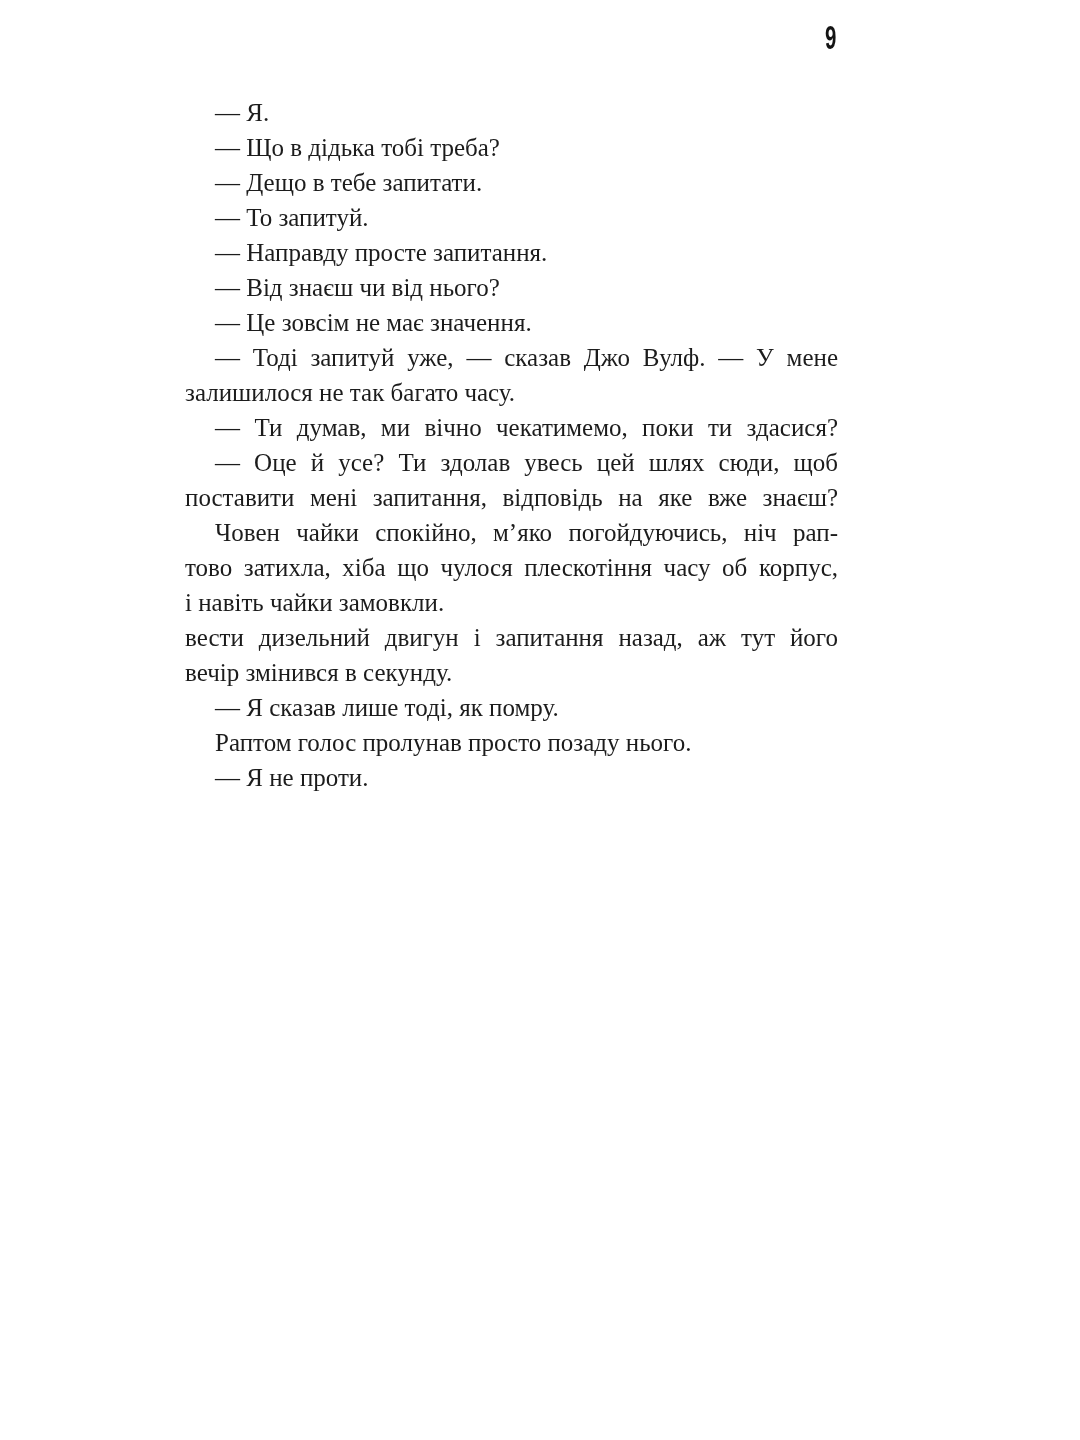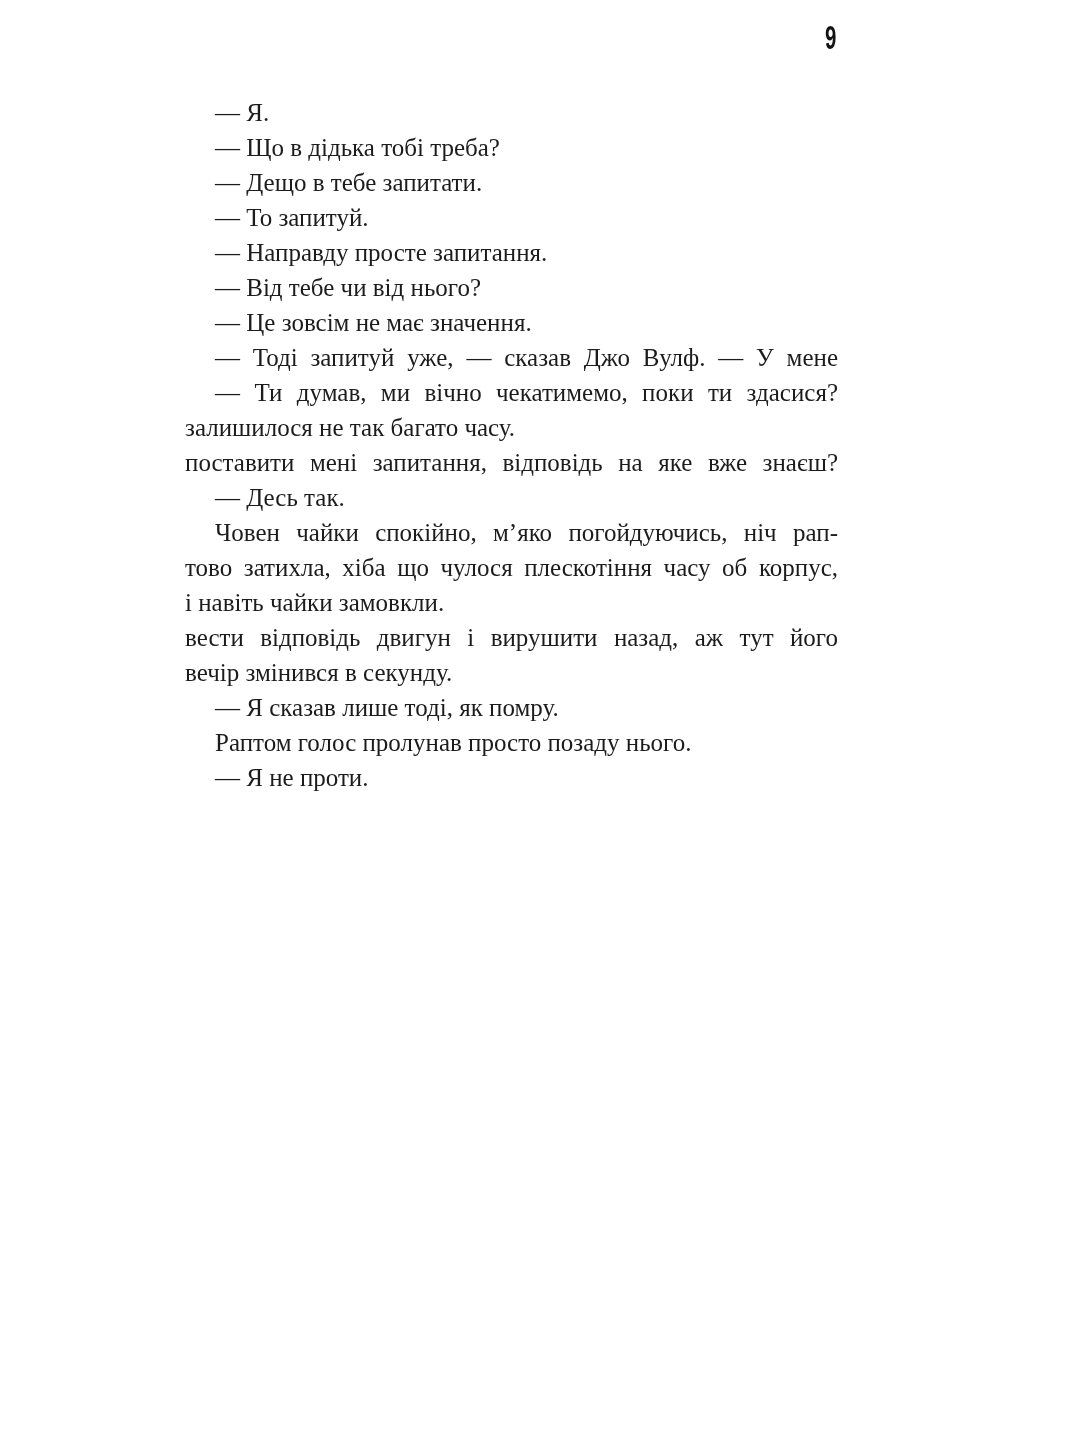--- a/index.html
+++ b/index.html
@@ -53,29 +53,29 @@
 <body>
 
 <div class="page">
   <div class="folio">9</div>
   <div class="text-block">
       <div class="line indent">— Я.</div>
       <div class="line indent">— Що в дідька тобі треба?</div>
       <div class="line indent">— Дещо в тебе запитати.</div>
       <div class="line indent">— То запитуй.</div>
       <div class="line indent">— Направду просте запитання.</div>
-      <div class="line indent">— Від тебе чи від нього?</div>
+      <div class="line indent">— Від знаєш чи від нього?</div>
       <div class="line indent">— Це зовсім не має значення.</div>
       <div class="line indent justify">— Тоді запитуй уже, — сказав Джо Вулф. — У мене</div>
+      <div class="line">залишилося не так багато часу.</div>
       <div class="line indent justify">— Ти думав, ми вічно чекатимемо, поки ти здасися?</div>
-      <div class="line">залишилося не так багато часу.</div>
+      <div class="line indent justify">— Оце й усе? Ти здолав увесь цей шлях сюди, щоб</div>
       <div class="line justify">поставити мені запитання, відповідь на яке вже знаєш?</div>
-      <div class="line indent">— Десь так.</div>
       <div class="line indent justify">Човен чайки спокійно, м’яко погойдуючись, ніч рап-</div>
       <div class="line justify">тово затихла, хіба що чулося плескотіння часу об корпус,</div>
       <div class="line">і навіть чайки замовкли.</div>
-      <div class="line justify">вести відповідь двигун і вирушити назад, аж тут його</div>
+      <div class="line justify">вести дизельний двигун і запитання назад, аж тут його</div>
       <div class="line">вечір змінився в секунду.</div>
       <div class="line indent">— Я сказав лише тоді, як помру.</div>
       <div class="line indent">Раптом голос пролунав просто позаду нього.</div>
       <div class="line indent">— Я не проти.</div>
     </div>
 </div>
 
 </body></html>

